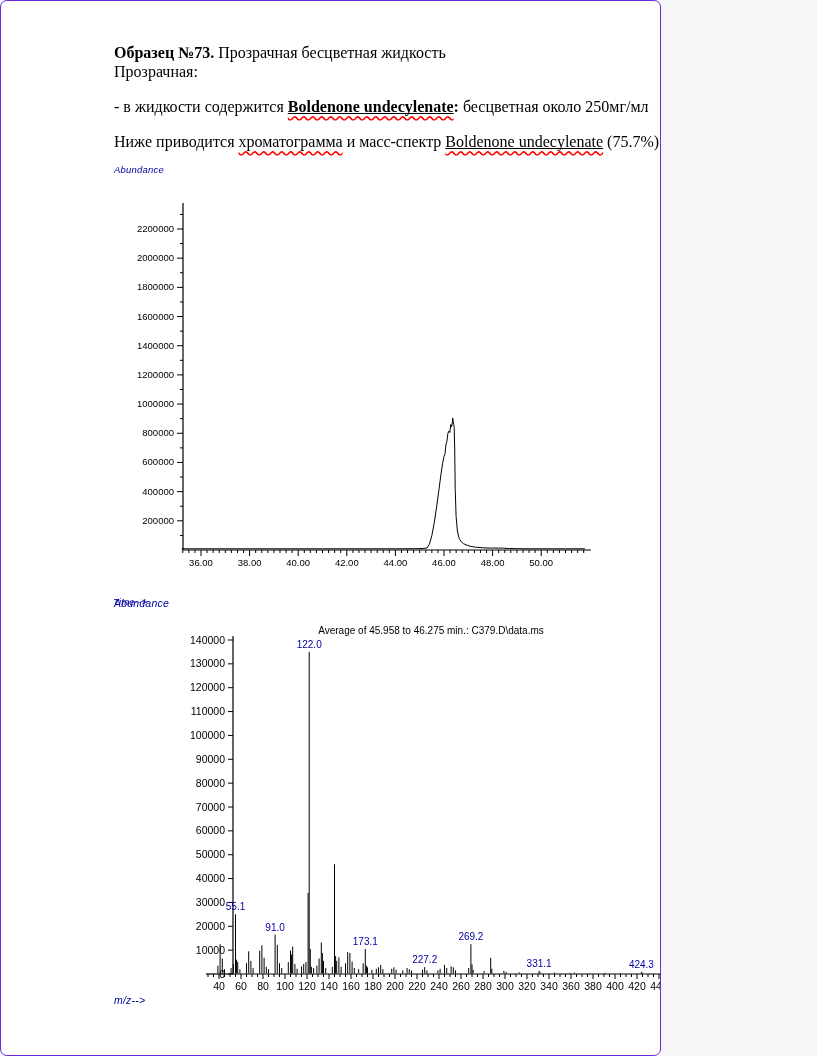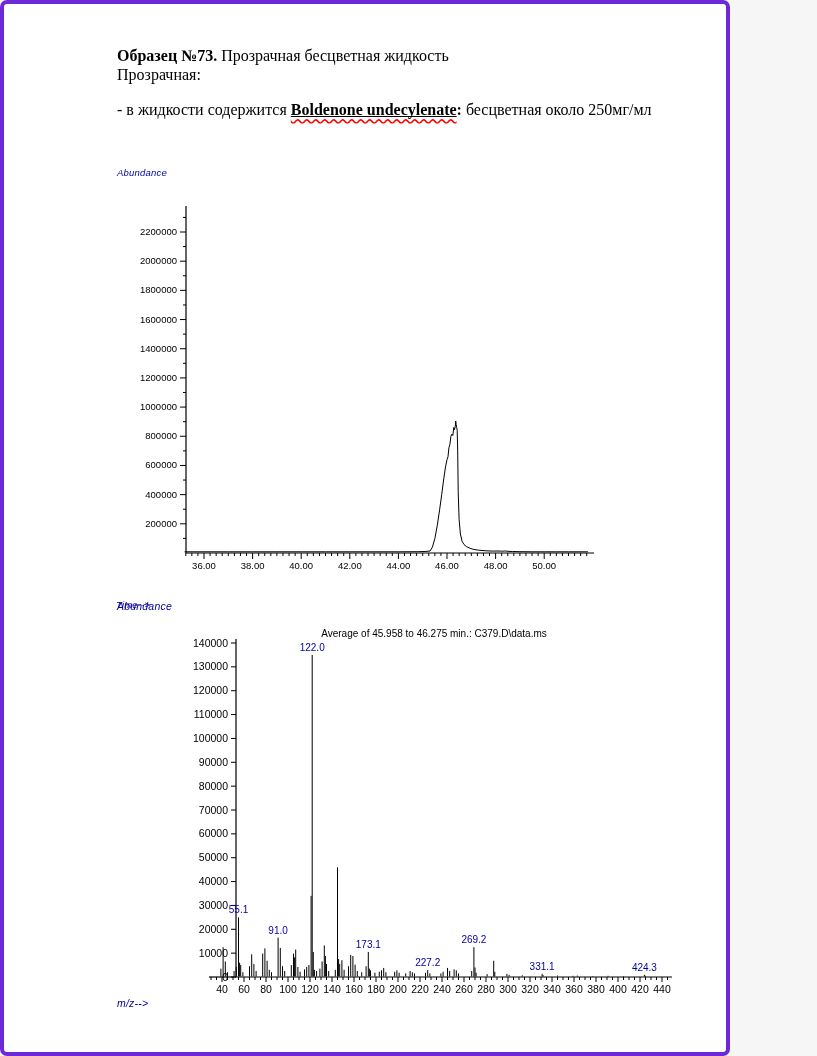--- a/index.html
+++ b/index.html
@@ -1,20 +1,20 @@
 <!DOCTYPE html>
 <html><head>
 <meta charset="utf-8">
 <style>
   html,body{margin:0;padding:0;background:#f6f6f6;}
   .page{
     position:relative;
-    width:730px;height:1056px;
+    width:661px;height:1056px;
     background:#ffffff;
-    border:4px solid #6d28d9;
+    border:1px solid #6d28d9;
     border-radius:7px;
     box-sizing:border-box;
     overflow:hidden;
     font-family:"Liberation Serif","DejaVu Serif",serif;
     color:#000;
   }
   .doc-text{position:absolute;left:113px;top:42px;width:620px;font-size:16px;line-height:19px;}
   .para{margin:0;}
   .para2{margin-top:16px;}
   .para3{margin-top:16px;}
@@ -38,20 +38,21 @@
 <body>
 
 <div class="page">
 
   <div class="doc-text">
     <p class="para"><span class="b">Образец №73.</span><span> Прозрачная бесцветная жидкость</span><br>
     <span>Прозрачная:</span></p>
 
     <p class="para para2"><span>- в жидкости содержится </span><span class="b u-both"><span class="inner">Boldenone undecylenate</span></span><span class="b">:</span><span> бесцветная около 250мг/мл</span></p>
 
+    <p class="para para3"><span>Ниже приводится </span><span class="u-wavy">хроматограмма</span><span> и масс-спектр </span><span class="u-both"><span class="inner">Boldenone undecylenate</span></span><span> (75.7%)</span></p>
   </div>
 
   <div class="chart-label" style="left:113px;top:163px;">Abundance</div>
 
   <svg id="chart1" style="left:100px;top:175px;" width="600" height="400" viewBox="0 0 600 400">
       <g stroke="#000" stroke-width="1.2" fill="none">
         <path d="M82,27 L82,374 L490,374"></path>
       </g>
       <g stroke="#000" stroke-width="1">
         <line x1="82" x2="79" y1="359.40909090909093" y2="359.40909090909093"></line>

